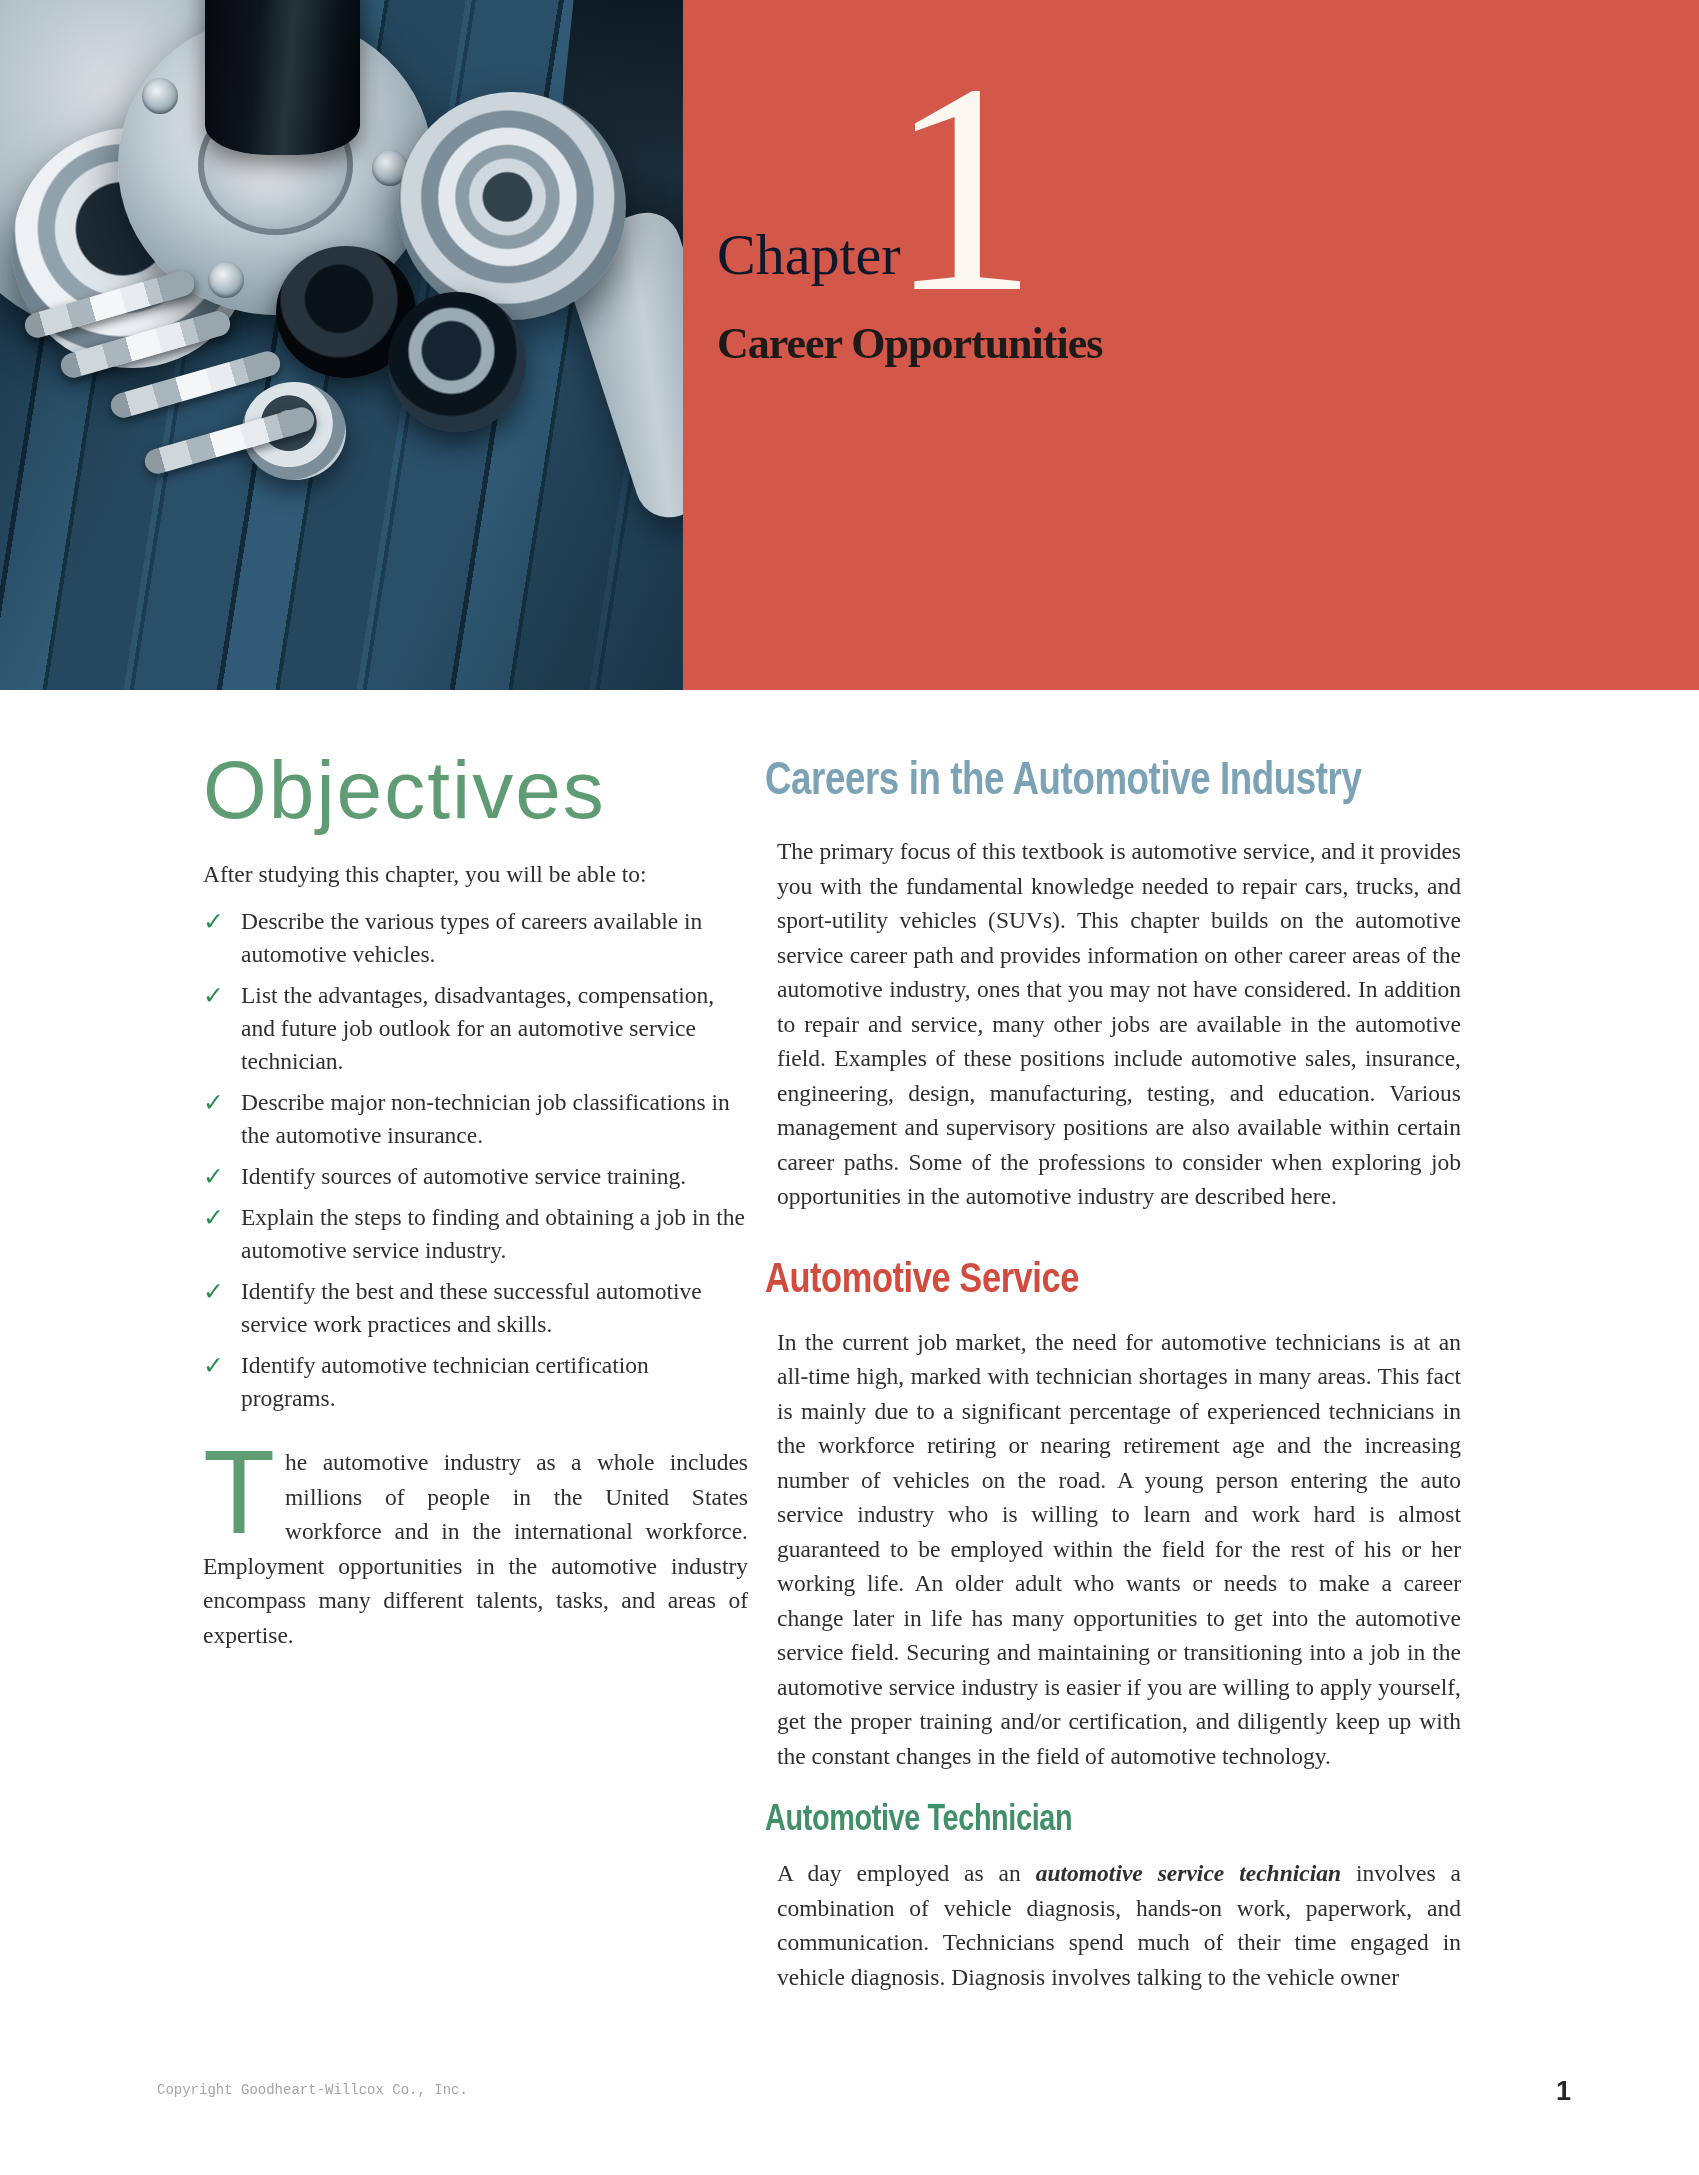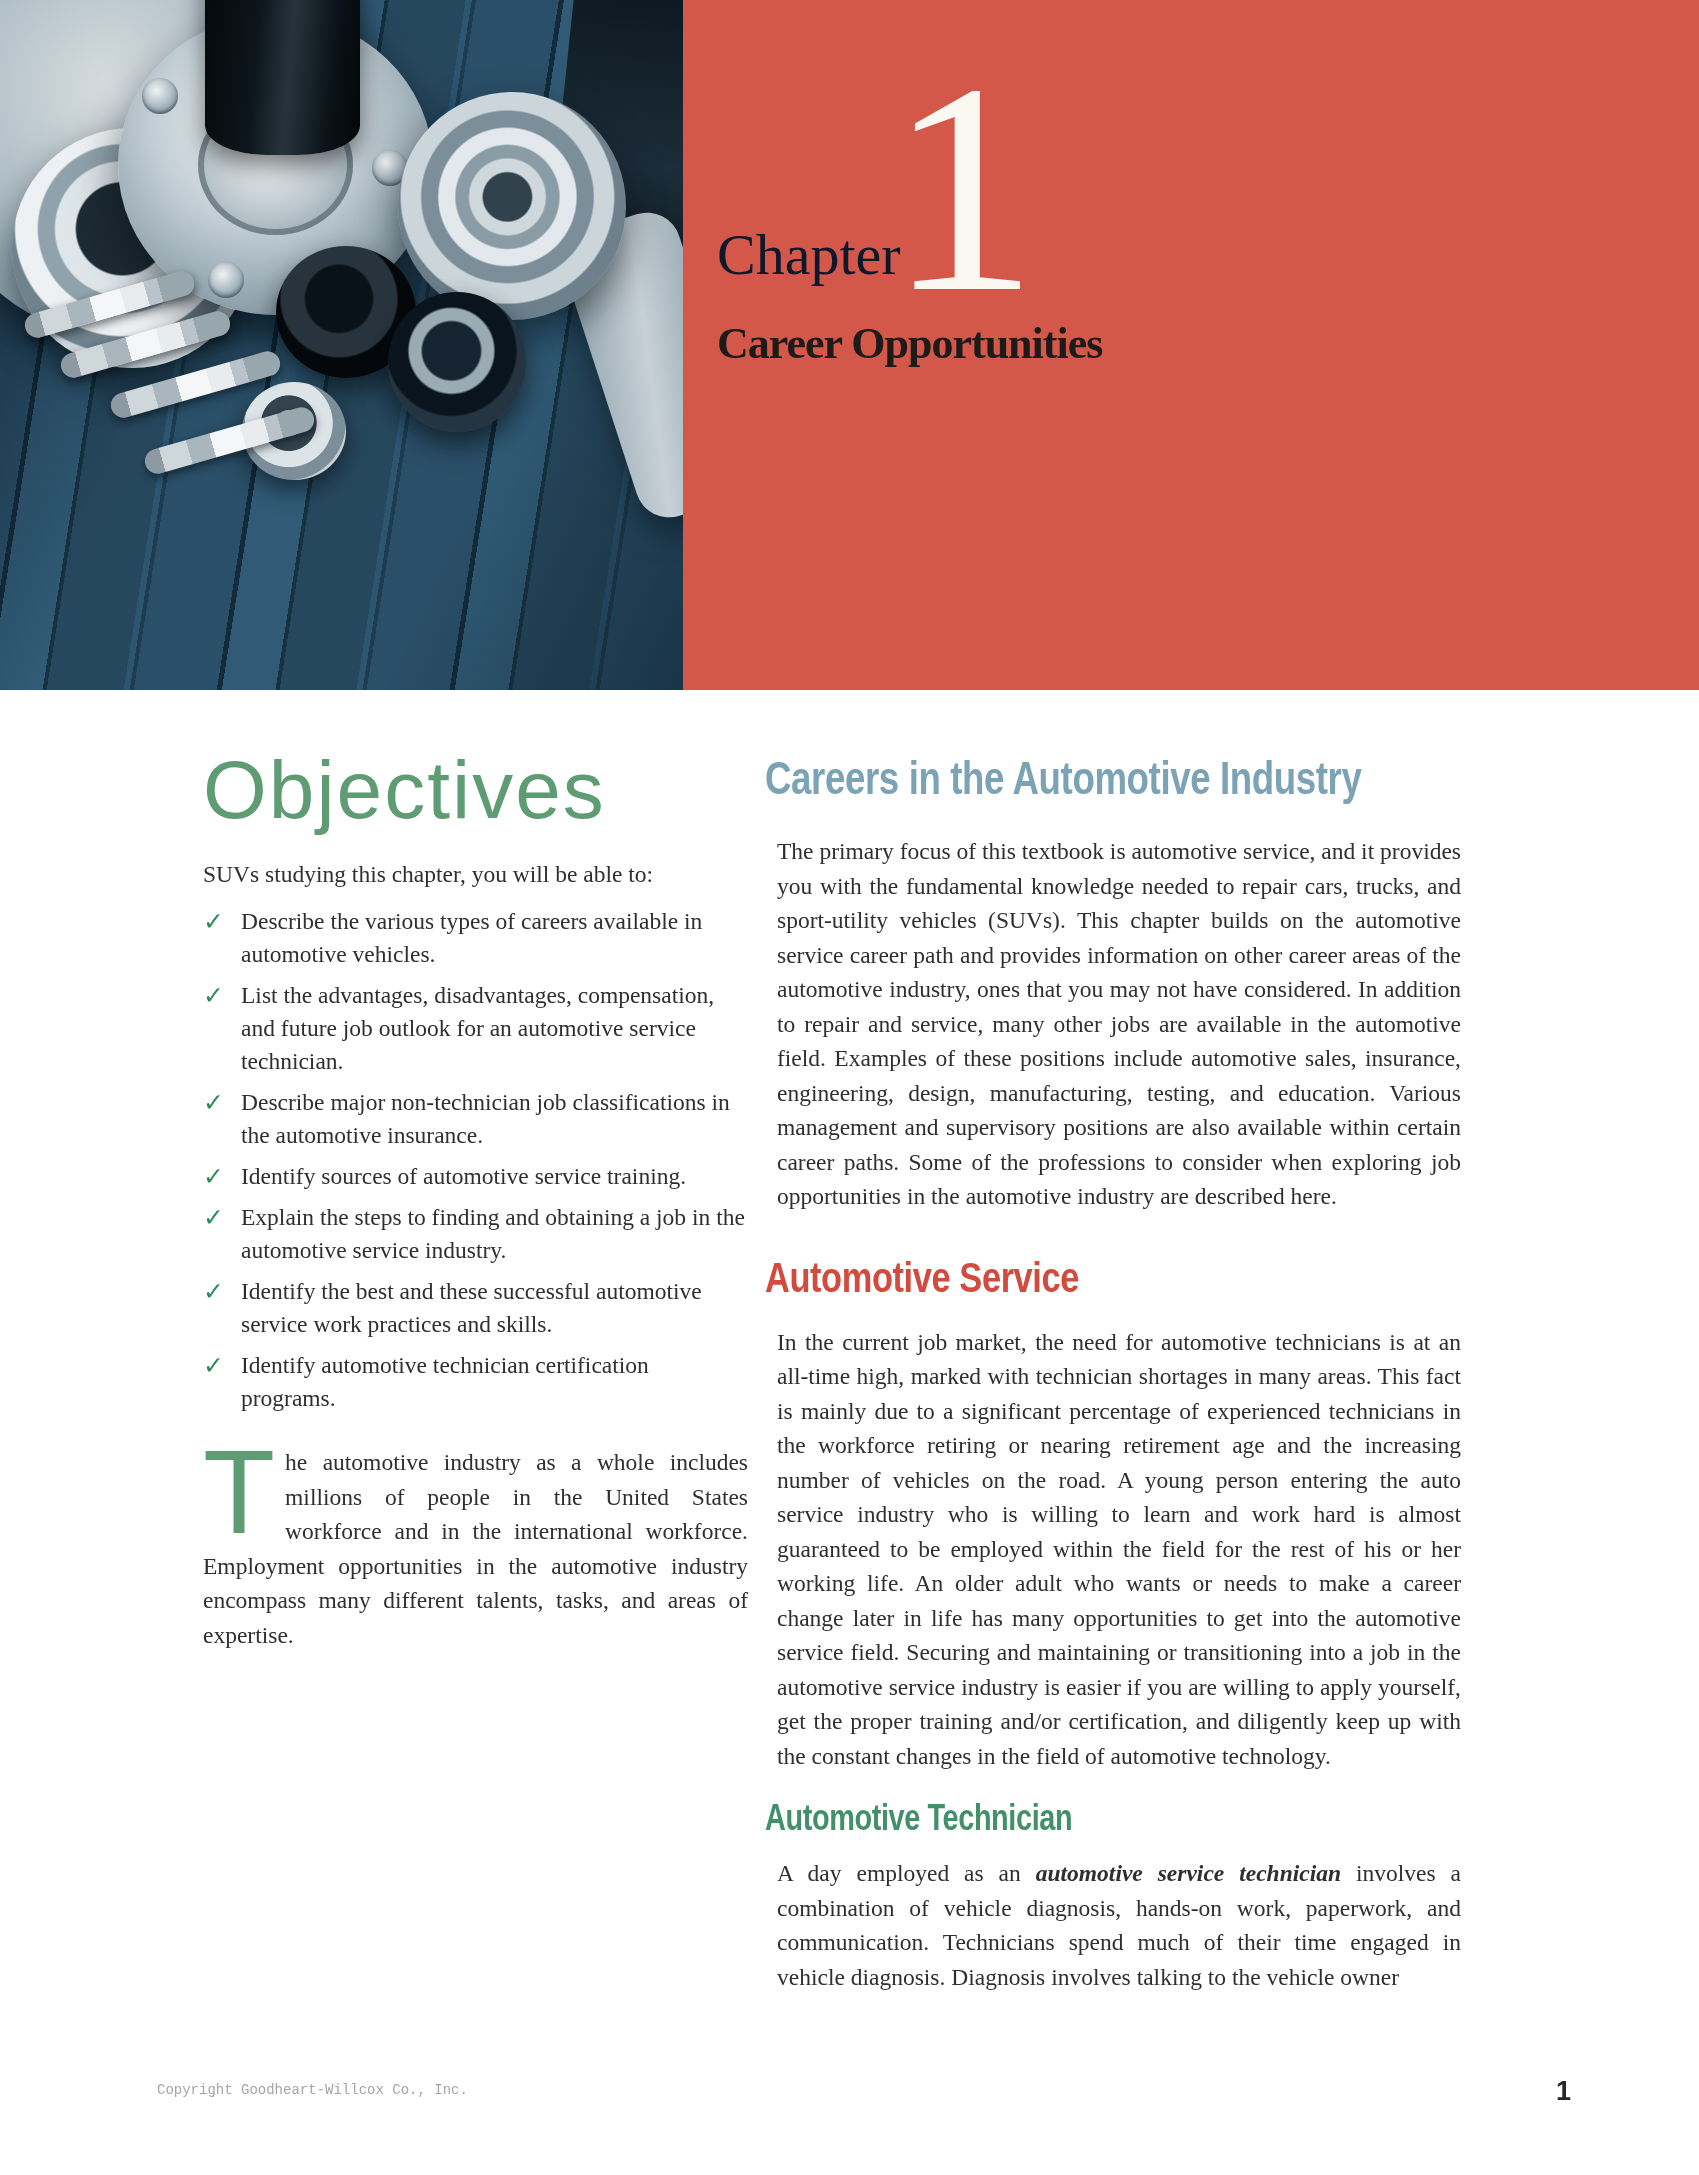--- a/index.html
+++ b/index.html
@@ -134,21 +134,21 @@
     </div>
     <div class="hero-banner">
       <span class="chapter-label">Chapter</span>
       <span class="chapter-number">1</span>
       <h1 class="chapter-title">Career Opportunities</h1>
     </div>
   </header>
 
   <aside class="left-col">
     <h2 class="objectives-title">Objectives</h2>
-    <p class="objectives-intro">SUVs studying this chapter, you will be able to:</p>
+    <p class="objectives-intro">After studying this chapter, you will be able to:</p>
     <ul class="checklist">
       <li>
         <span class="check">✓</span>
         <span class="obj-text">Describe the various types of careers available in automotive vehicles.</span>
       </li>
       <li>
         <span class="check">✓</span>
         <span class="obj-text">List the advantages, disadvantages, compensation, and future job outlook for an automotive service technician.</span>
       </li>
       <li>

